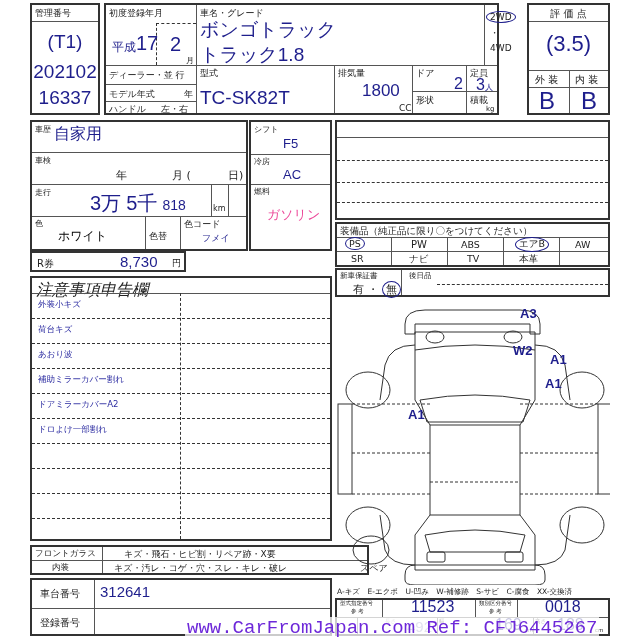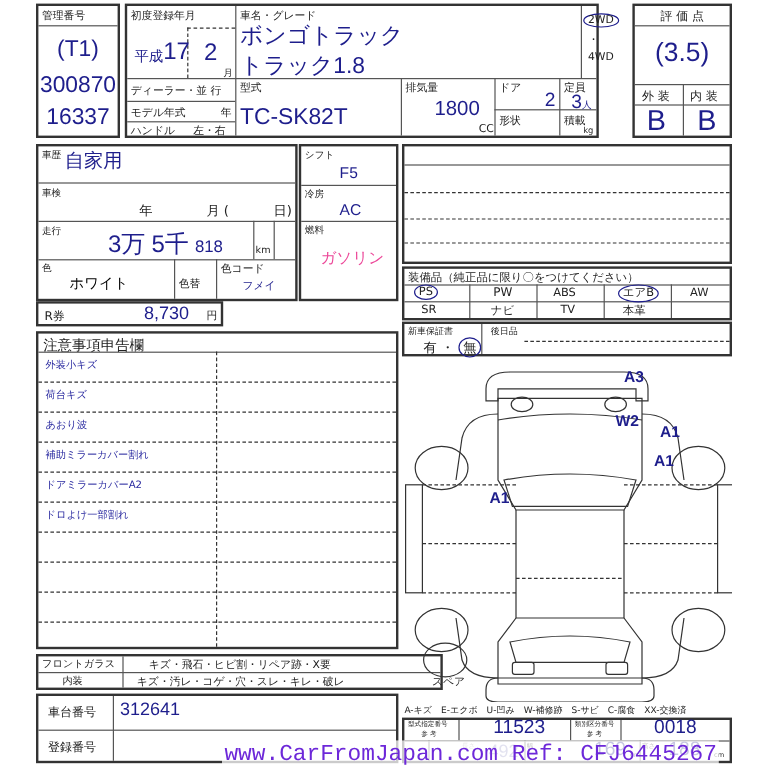--- a/index.html
+++ b/index.html
@@ -16,21 +16,21 @@
   .dmg { position: absolute; font-size: 13px; font-weight: bold; color: #1e1e8c; font-family: "Liberation Sans", sans-serif; }
   .watermark { position: absolute; left: 185px; top: 617px; font-size: 19px; color: #6d28d9; background: rgba(255,255,255,0.75); padding: 0 2px; font-family: Liberation Mono, monospace; }
 </style>
 </head>
 <body>
 
 <div class="box" style="left:30px;top:3px;width:70px;height:112px;">
   <div class="lbl" style="left:3px;top:2px;">管理番号</div>
   <div class="hl" style="top:16px;"></div>
   <div class="hand" style="position:absolute;left:0;right:0;top:26px;text-align:center;font-size:19px;">(T1)</div>
-  <div class="hand" style="position:absolute;left:0;right:0;top:56px;text-align:center;font-size:19px;">300870</div>
+  <div class="hand" style="position:absolute;left:0;right:0;top:56px;text-align:center;font-size:19px;">202102</div>
   <div class="hand" style="position:absolute;left:0;right:0;top:82px;text-align:center;font-size:19px;">16337</div>
 </div>
 
 <div class="box" style="left:104px;top:3px;width:395px;height:112px;">
 
   <div class="lbl" style="left:3px;top:2px;">初度登録年月</div>
   <div class="vl" style="left:90px;"></div>
   <div class="dash-h" style="left:50px;top:18px;width:40px;"></div>
   <div class="dash-v" style="left:50px;top:18px;height:42px;"></div>
   <div style="position:absolute;left:6px;top:34px;font-size:12px;color:#1e1e8c;"><span>平成</span></div>
@@ -161,21 +161,21 @@
   <div class="lbl" style="left:3px;top:1px;font-size:7.5px;">新車保証書</div>
   <div style="position:absolute;left:16px;top:11px;font-size:11px;white-space:nowrap;">
     <span>有</span> <span>・</span> <span class="circle">無</span>
   </div>
   <div class="vl" style="left:64px;"></div>
   <div class="lbl" style="left:72px;top:1px;font-size:7.5px;">後日品</div>
   <div class="dash-h" style="left:100px;right:0;top:14px;"></div>
 </div>
 
 <div class="box" style="left:30px;top:276px;width:302px;height:265px;">
-  <div class="lbl" style="left:4px;top:2px;font-size:12px;">注意事項申告欄</div>
+  <div class="lbl" style="left:4px;top:2px;font-size:16px;font-style:italic;">注意事項申告欄</div>
   <div class="hl" style="top:15px;"></div>
   <div class="dash-v" style="left:148px;top:15px;bottom:0;"></div>
   <div class="dash-h" style="left:0;right:0;top:40px;"></div>
   <div class="dash-h" style="left:0;right:0;top:65px;"></div>
   <div class="dash-h" style="left:0;right:0;top:90px;"></div>
   <div class="dash-h" style="left:0;right:0;top:115px;"></div>
   <div class="dash-h" style="left:0;right:0;top:140px;"></div>
   <div class="dash-h" style="left:0;right:0;top:165px;"></div>
   <div class="dash-h" style="left:0;right:0;top:190px;"></div>
   <div class="dash-h" style="left:0;right:0;top:215px;"></div>

